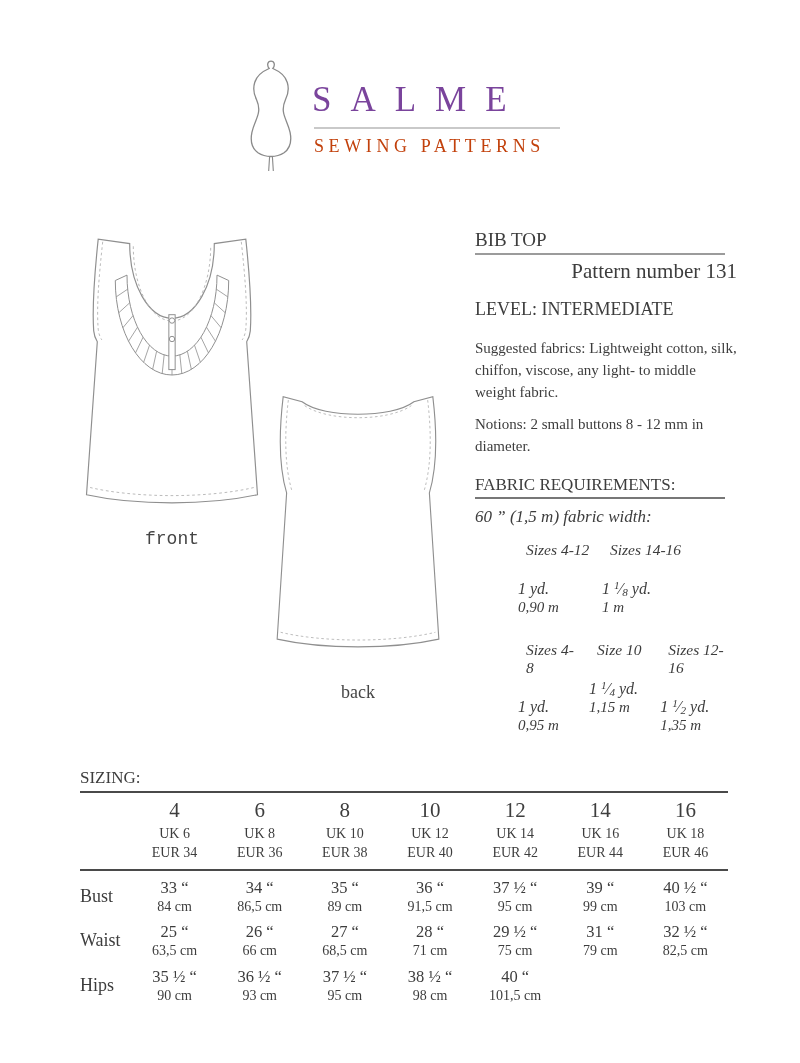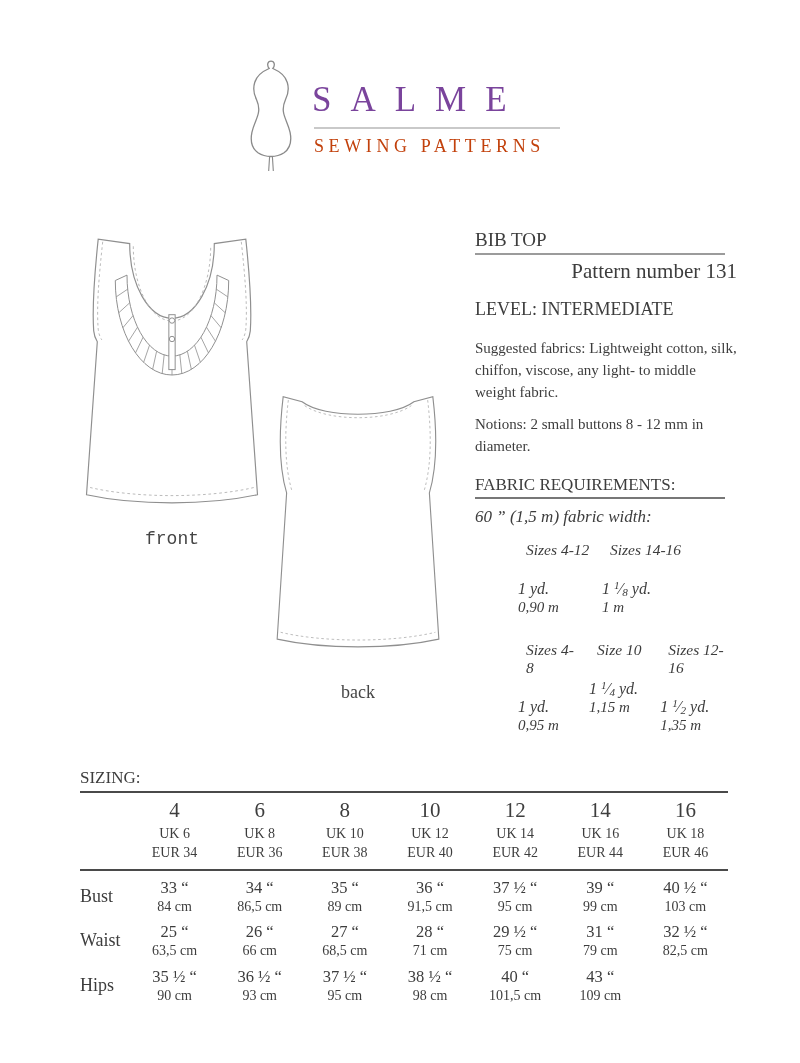--- a/index.html
+++ b/index.html
@@ -228,17 +228,16 @@
         <div class="sz-cell sz-meas"><div class="sz-inner"><div class="sz-in">28 “</div><div class="sz-cm">71 cm</div></div></div>
         <div class="sz-cell sz-meas"><div class="sz-inner"><div class="sz-in">29 ½ “</div><div class="sz-cm">75 cm</div></div></div>
         <div class="sz-cell sz-meas"><div class="sz-inner"><div class="sz-in">31 “</div><div class="sz-cm">79 cm</div></div></div>
         <div class="sz-cell sz-meas"><div class="sz-inner"><div class="sz-in">32 ½ “</div><div class="sz-cm">82,5 cm</div></div></div>
         <div class="sz-cell sz-label">Hips</div>
         <div class="sz-cell sz-meas"><div class="sz-inner"><div class="sz-in">35 ½ “</div><div class="sz-cm">90 cm</div></div></div>
         <div class="sz-cell sz-meas"><div class="sz-inner"><div class="sz-in">36 ½ “</div><div class="sz-cm">93 cm</div></div></div>
         <div class="sz-cell sz-meas"><div class="sz-inner"><div class="sz-in">37 ½ “</div><div class="sz-cm">95 cm</div></div></div>
         <div class="sz-cell sz-meas"><div class="sz-inner"><div class="sz-in">38 ½ “</div><div class="sz-cm">98 cm</div></div></div>
         <div class="sz-cell sz-meas"><div class="sz-inner"><div class="sz-in">40 “</div><div class="sz-cm">101,5 cm</div></div></div>
-        <div class="sz-cell sz-meas"><div class="sz-inner"><div class="sz-in">43 “</div><div class="sz-cm">109 cm</div></div></div>
       </div>
   </div>
 
 </div>
 
 </body></html>

